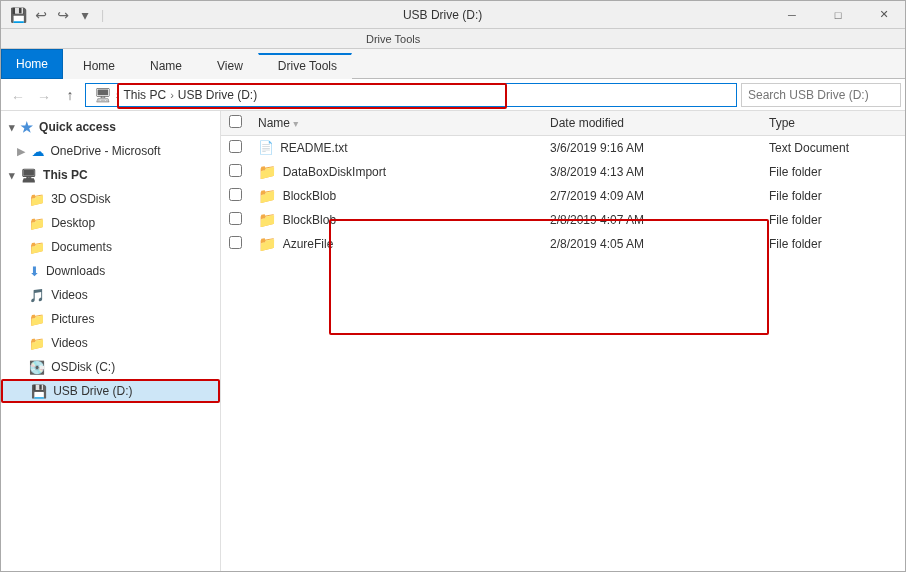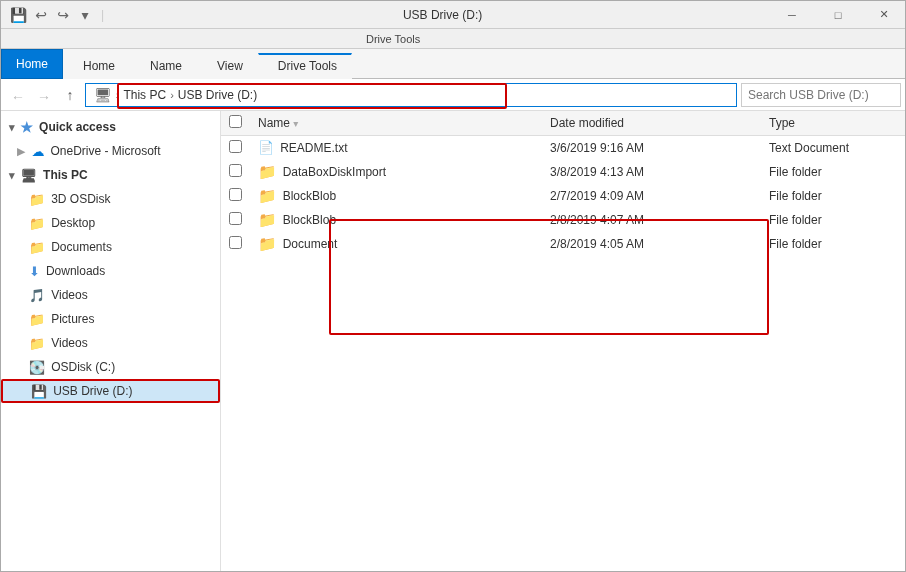--- a/index.html
+++ b/index.html
@@ -463,21 +463,21 @@
       <span>File folder</span>
     </td>
   </tr>
             <tr>
     <td class="checkbox-cell">
       <input type="checkbox" style="">
     </td>
     <td class="name-cell">
       <div style="display:flex; align-items:center; gap:6px;">
         <span style="color:#dcb44a; font-size:15px;">📁</span>
-        <span>Document</span>
+        <span>AzureFile</span>
       </div>
     </td>
     <td class="date-cell">
       <span>2/8/2019 4:05 AM</span>
     </td>
     <td class="type-cell">
       <span>File folder</span>
     </td>
   </tr>
           </tbody>

